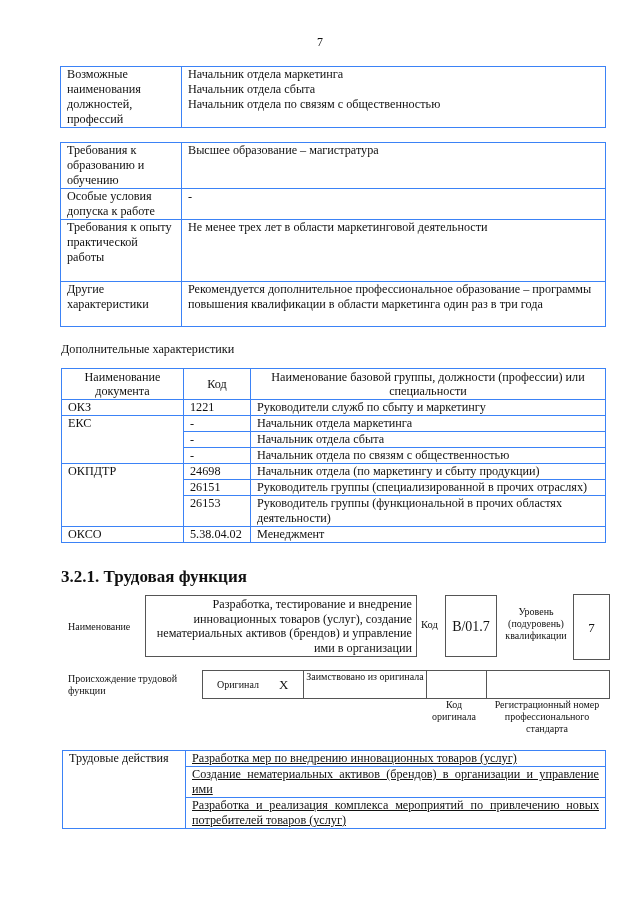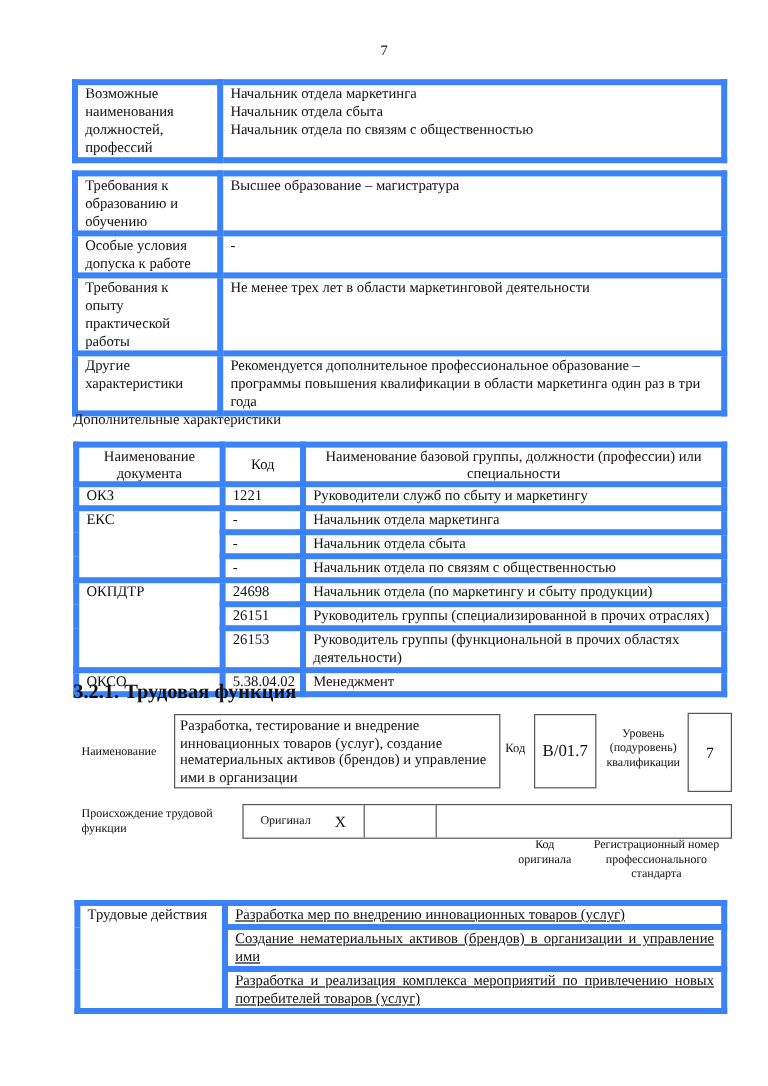--- a/index.html
+++ b/index.html
@@ -1,32 +1,32 @@
 <!DOCTYPE html>
 <html><head>
 <meta charset="utf-8">
 <style>
   html, body { margin: 0; padding: 0; background: #ffffff; }
   body { width: 640px; height: 905px; position: relative; overflow: hidden;
          font-family: "Liberation Serif", serif; color: #111; font-size: 12.2px; line-height: 15px; }
   .abs { position: absolute; }
   .page-num { left: 0; width: 640px; top: 35px; text-align: center; font-size: 12px; }
   table { border-collapse: collapse; position: absolute; table-layout: fixed; }
-  td, th { border: 5px solid #3b82f6; padding: 0 6px; vertical-align: top; font-weight: normal; text-align: left; }
+  td, th { border: 1px solid #3b82f6; padding: 0 6px; vertical-align: top; font-weight: normal; text-align: left; }
   .t1 { left: 60px; top: 66px; width: 546px; }
   .t1 td { height: 60px; }
   .t2 { left: 60px; top: 142px; width: 546px; }
   .section-label { left: 61px; top: 342px; }
   .t3 { left: 61px; top: 368px; width: 545px; }
   .t3 th { text-align: center; vertical-align: middle; line-height: 14px; }
   .t3 td { line-height: 15px; }
   .heading { left: 61px; top: 569px; font-weight: bold; font-size: 17px; }
   .small { font-size: 10px; line-height: 12px; }
   .box { border: 1px solid #555; }
-  .namebox { left: 145px; top: 595px; width: 262px; height: 58px; padding: 1px 4px; line-height: 14.5px; }
+  .namebox { left: 145px; top: 595px; width: 262px; height: 58px; padding: 1px 4px; line-height: 14.5px; text-align: right; }
   .codebox { left: 445px; top: 595px; width: 50px; height: 60px; display: flex; align-items: center; justify-content: center; font-size: 14px; }
   .levelbox { left: 573px; top: 594px; width: 35px; height: 64px; display: flex; align-items: center; justify-content: center; font-size: 13px; }
   .origin { left: 202px; top: 670px; width: 406px; height: 27px; display: flex; }
   .origin > div { border-right: 1px solid #555; height: 27px; }
   .origin > div:last-child { border-right: none; }
   .t4 { left: 62px; top: 750px; width: 544px; }
   .t4 td.just { text-align: justify; text-align-last: left; text-decoration: underline; }
 </style>
 </head>
 <body>
@@ -138,20 +138,21 @@
 
 <div class="abs small" style="left:500px; top:606px; width:72px; text-align:center;">Уровень (подуровень) квалификации</div>
 <div class="abs box levelbox">7</div>
 
 <div class="abs small" style="left:68px; top:673px; width:128px;">Происхождение трудовой функции</div>
 <div class="abs box origin">
   <div style="width:100px; display:flex; align-items:center;">
     <span class="small" style="margin-left:14px; width:62px;">Оригинал</span>
     <span style="font-size:13px;">X</span>
   </div>
+  <div style="width:122px; text-align:center;" class="small">Заимствовано из оригинала</div>
   <div style="width:59px;"></div>
   <div style="flex:1;"></div>
 </div>
 <div class="abs small" style="left:424px; top:699px; width:60px; text-align:center;">Код оригинала</div>
 <div class="abs small" style="left:486px; top:699px; width:122px; text-align:center;">Регистрационный номер профессионального стандарта</div>
 
 <table class="t4">
   <colgroup>
       <col style="width:123px">
       <col>

